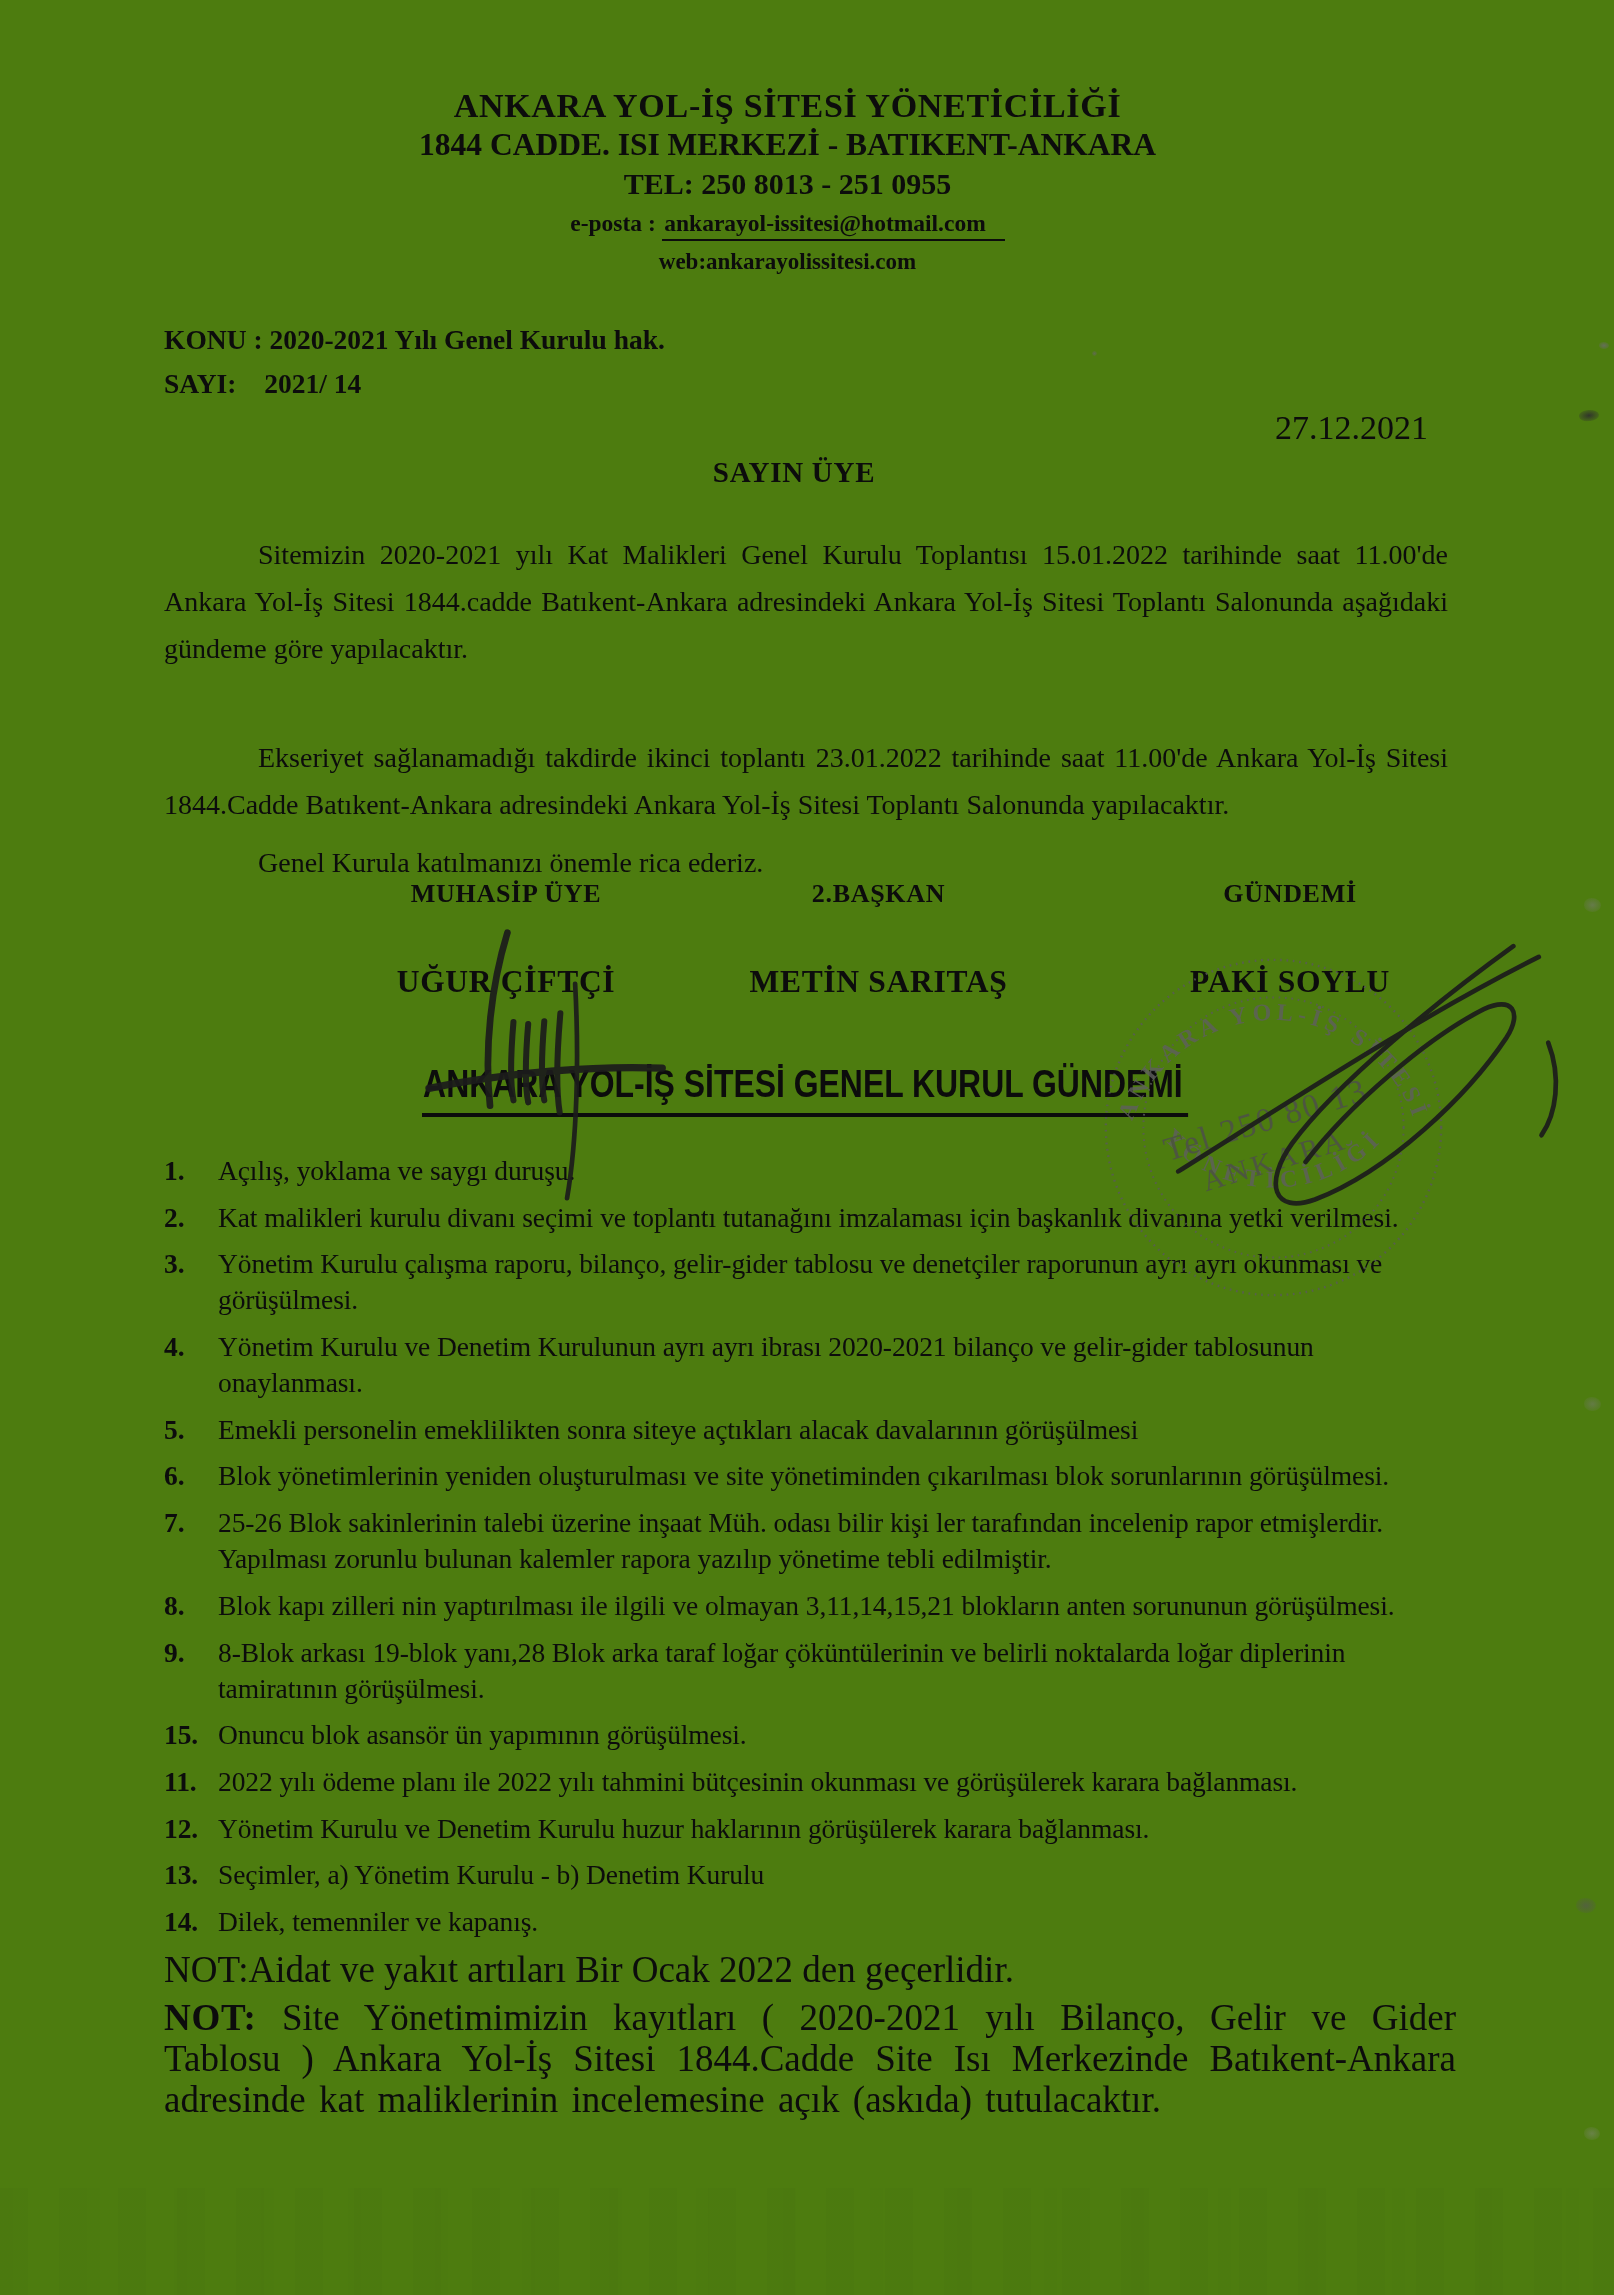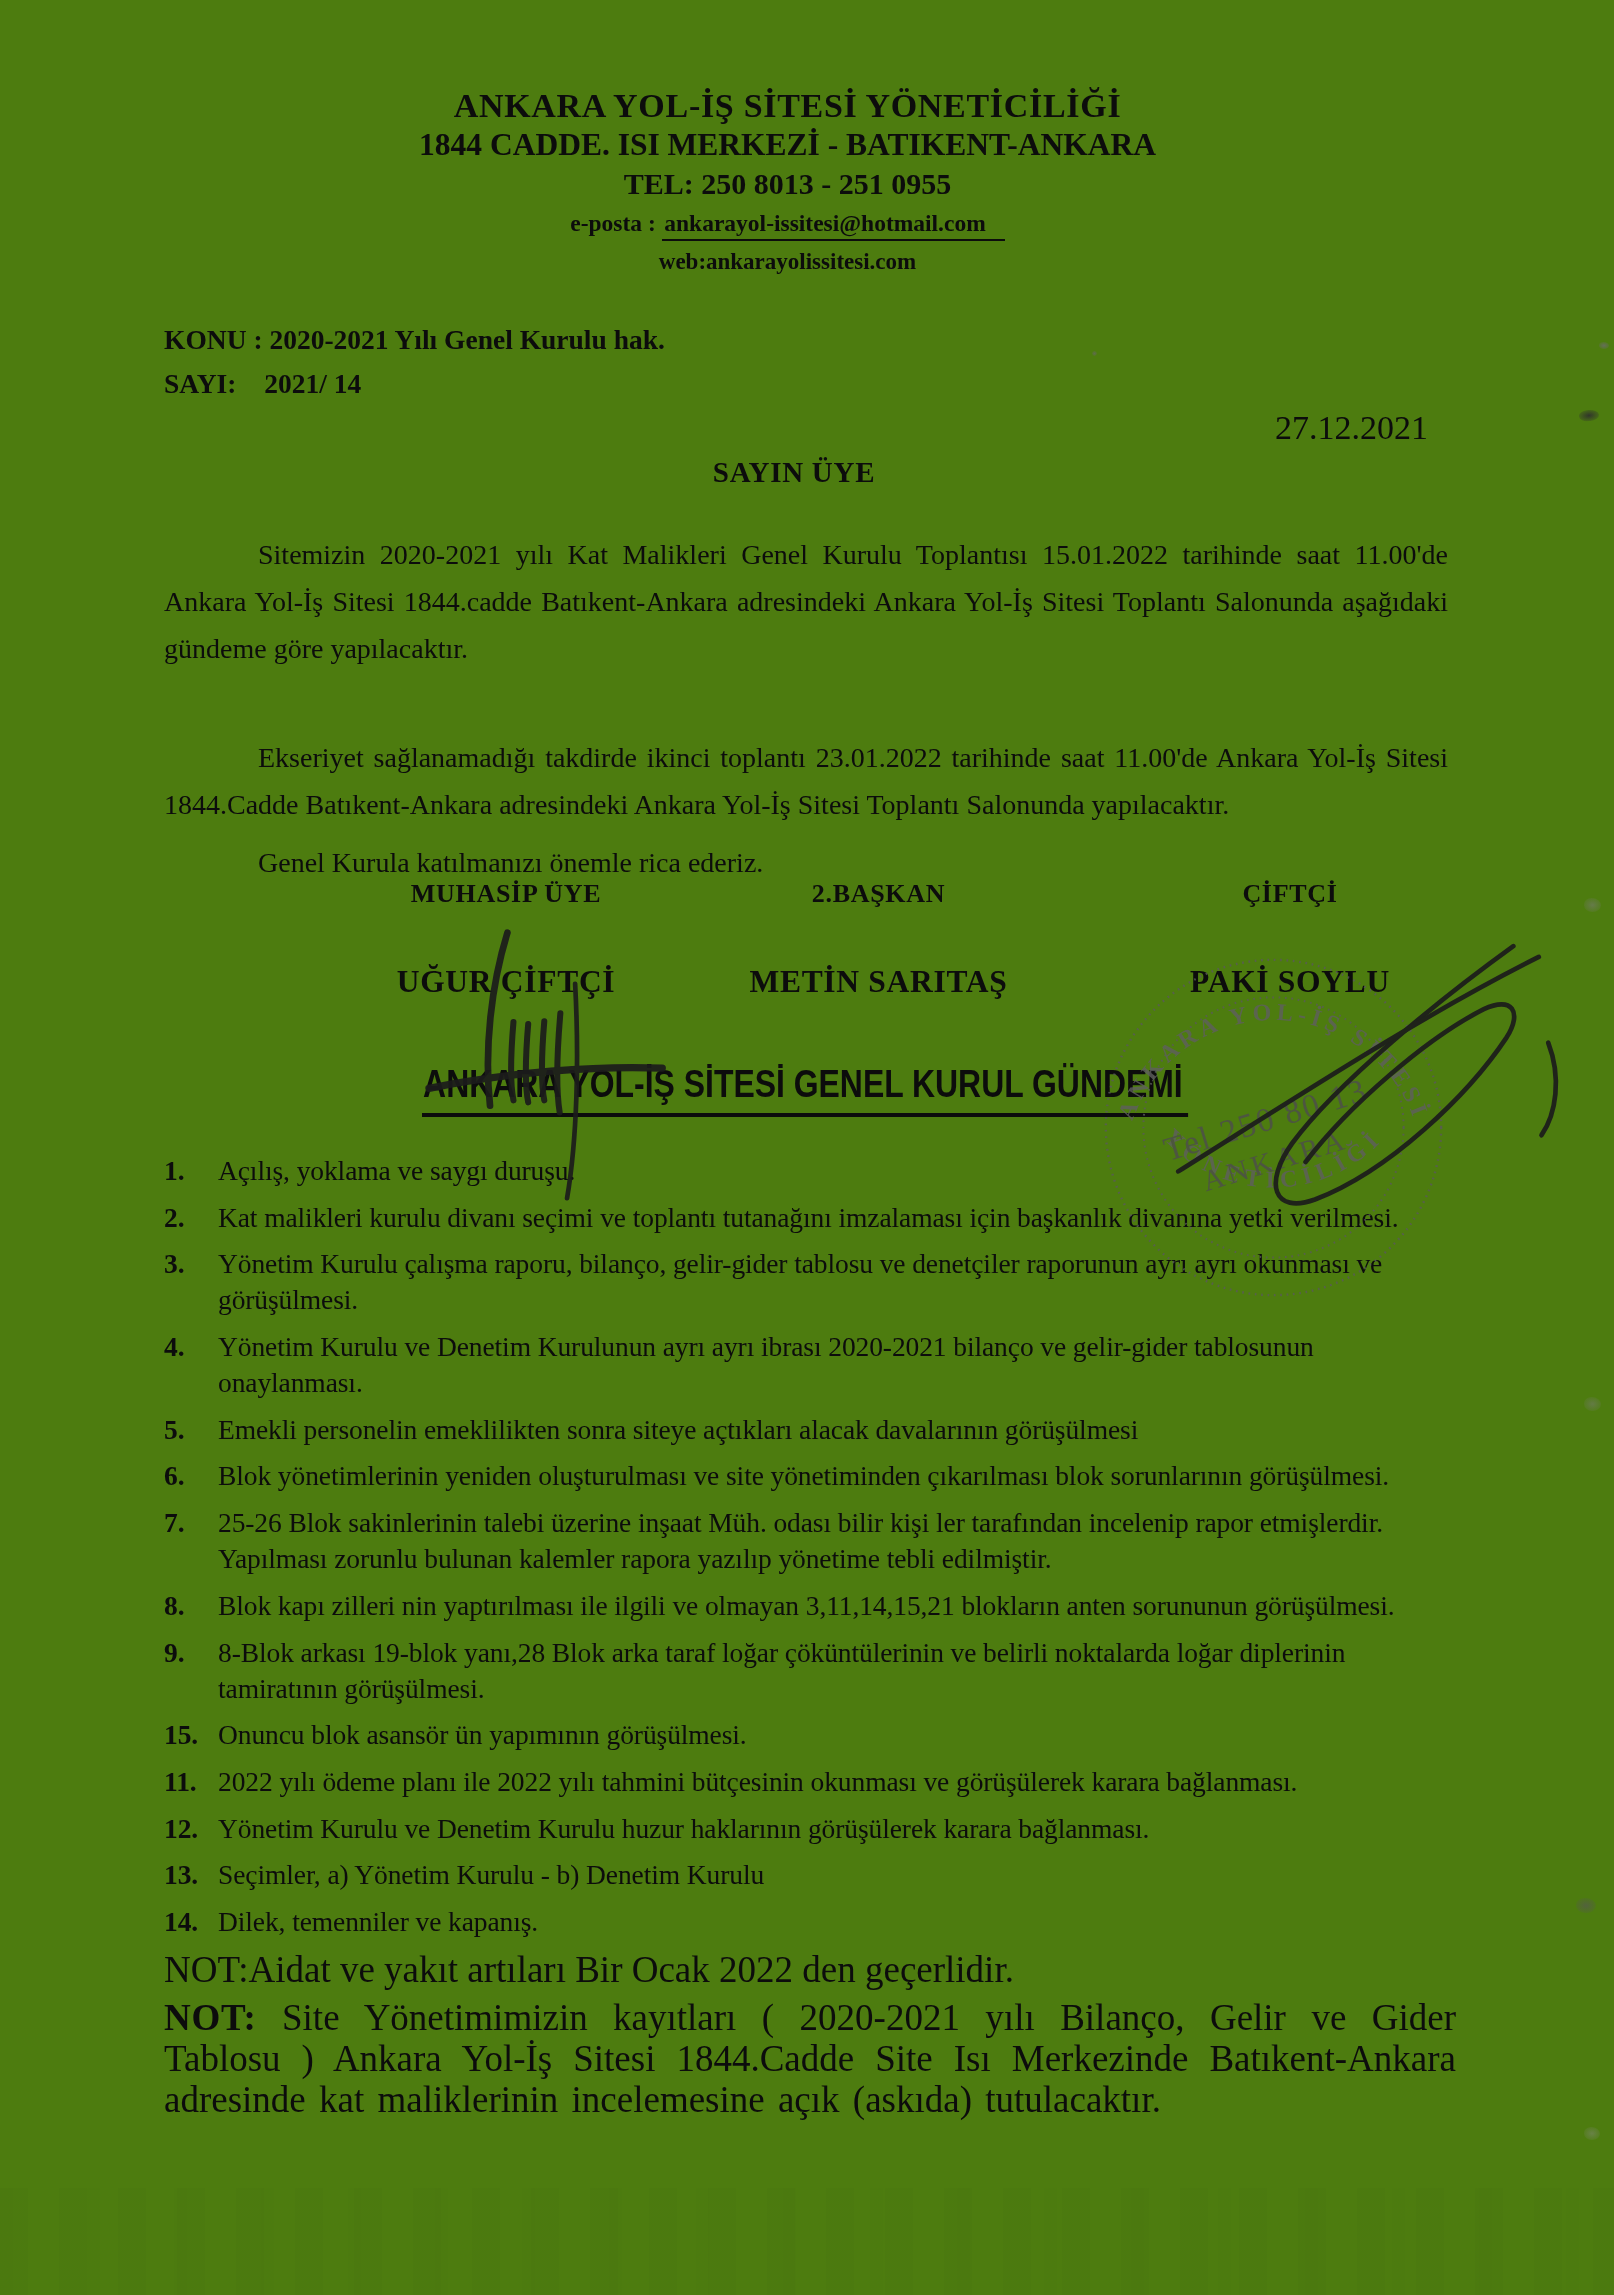--- a/index.html
+++ b/index.html
@@ -102,21 +102,21 @@
 
   <div class="sig-col sig1">
     <div class="t">MUHASİP ÜYE</div>
     <div class="n">UĞUR ÇİFTÇİ</div>
   </div>
   <div class="sig-col sig2">
     <div class="t">2.BAŞKAN</div>
     <div class="n">METİN SARITAŞ</div>
   </div>
   <div class="sig-col sig3">
-    <div class="t">ÇİFTÇİ</div>
+    <div class="t">GÜNDEMİ</div>
     <div class="n">PAKİ SOYLU</div>
   </div>
 
   <div class="agenda-title">ANKARA YOL-İŞ SİTESİ GENEL KURUL GÜNDEMİ</div>
 
   <div class="main-col">
     <ul class="agenda">
       <li><span class="num">1.</span><span class="txt">Açılış, yoklama ve saygı duruşu.</span></li>
       <li><span class="num">2.</span><span class="txt">Kat malikleri kurulu divanı seçimi ve toplantı tutanağını imzalaması için başkanlık divanına yetki verilmesi.</span></li>
       <li><span class="num">3.</span><span class="txt">Yönetim Kurulu çalışma raporu, bilanço, gelir-gider tablosu ve denetçiler raporunun ayrı ayrı okunması ve görüşülmesi.</span></li>

